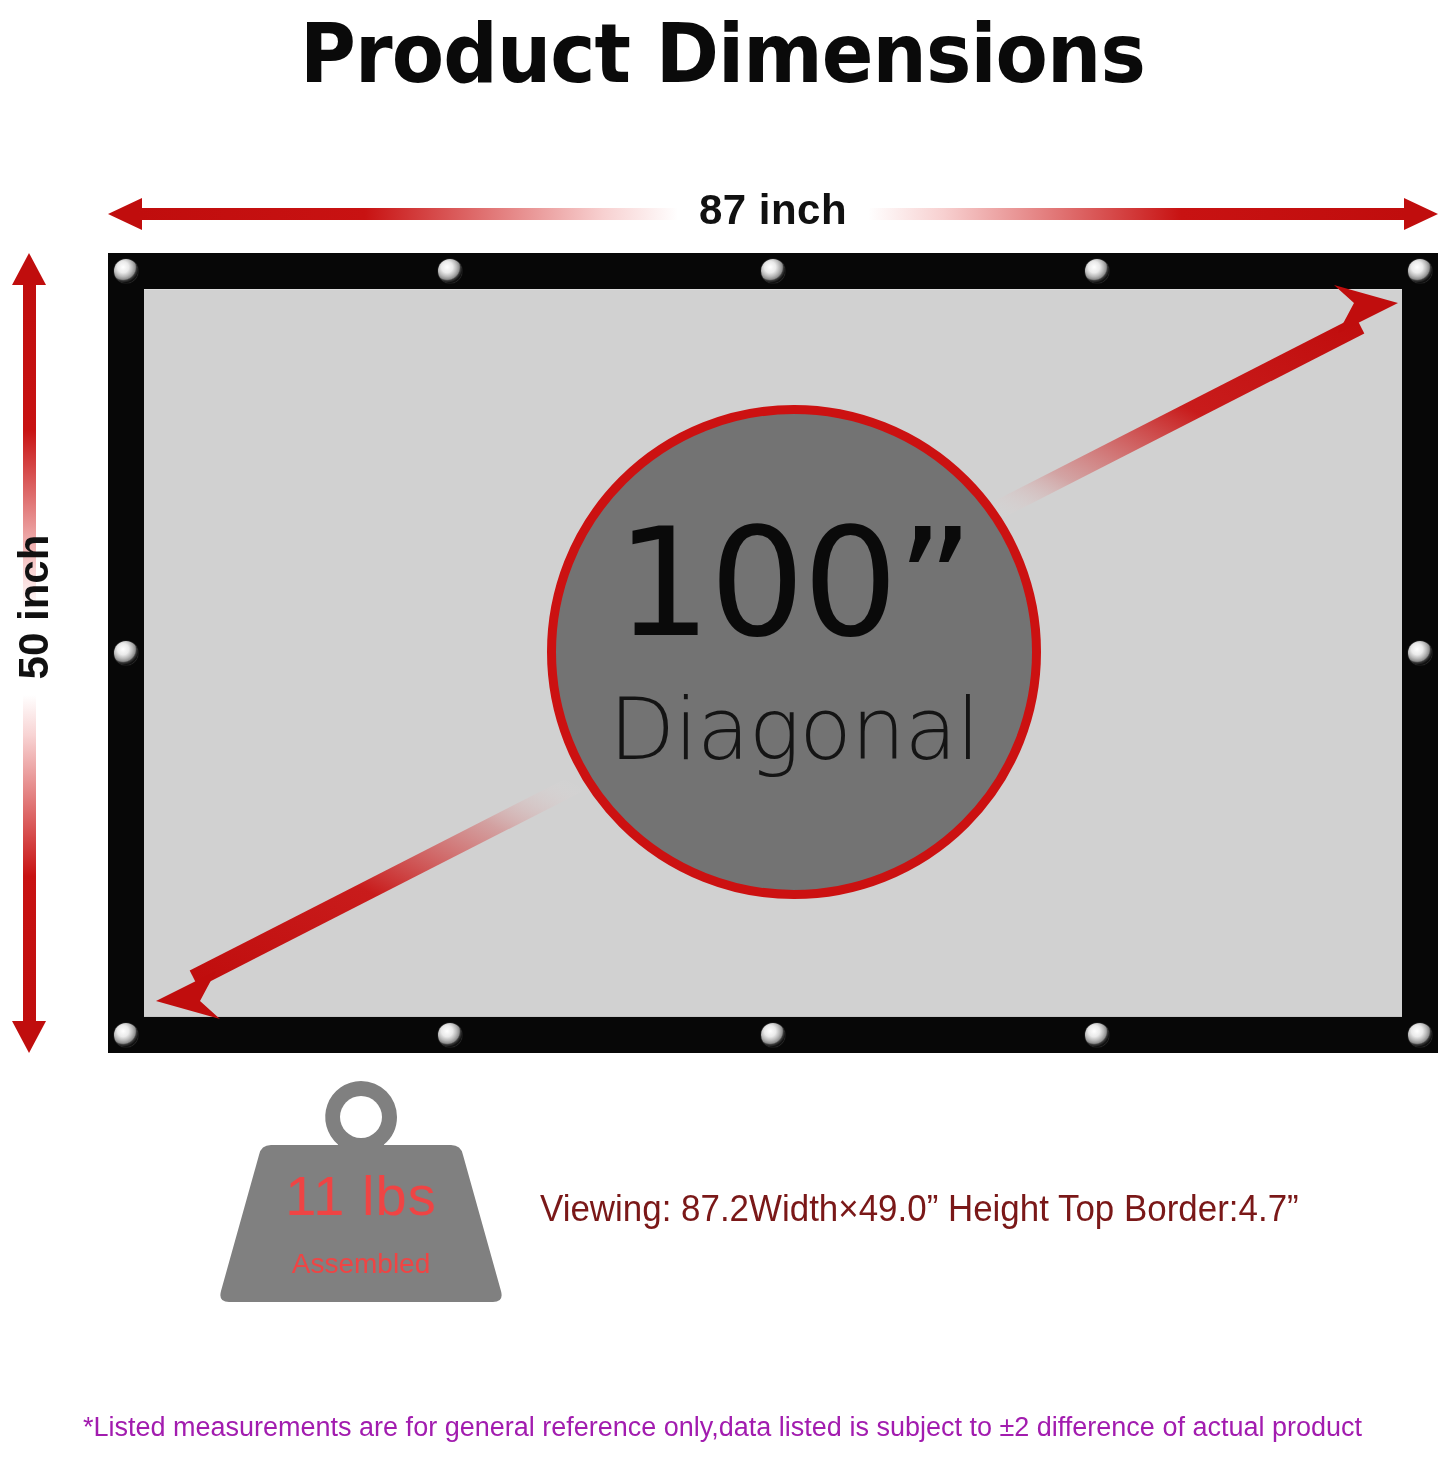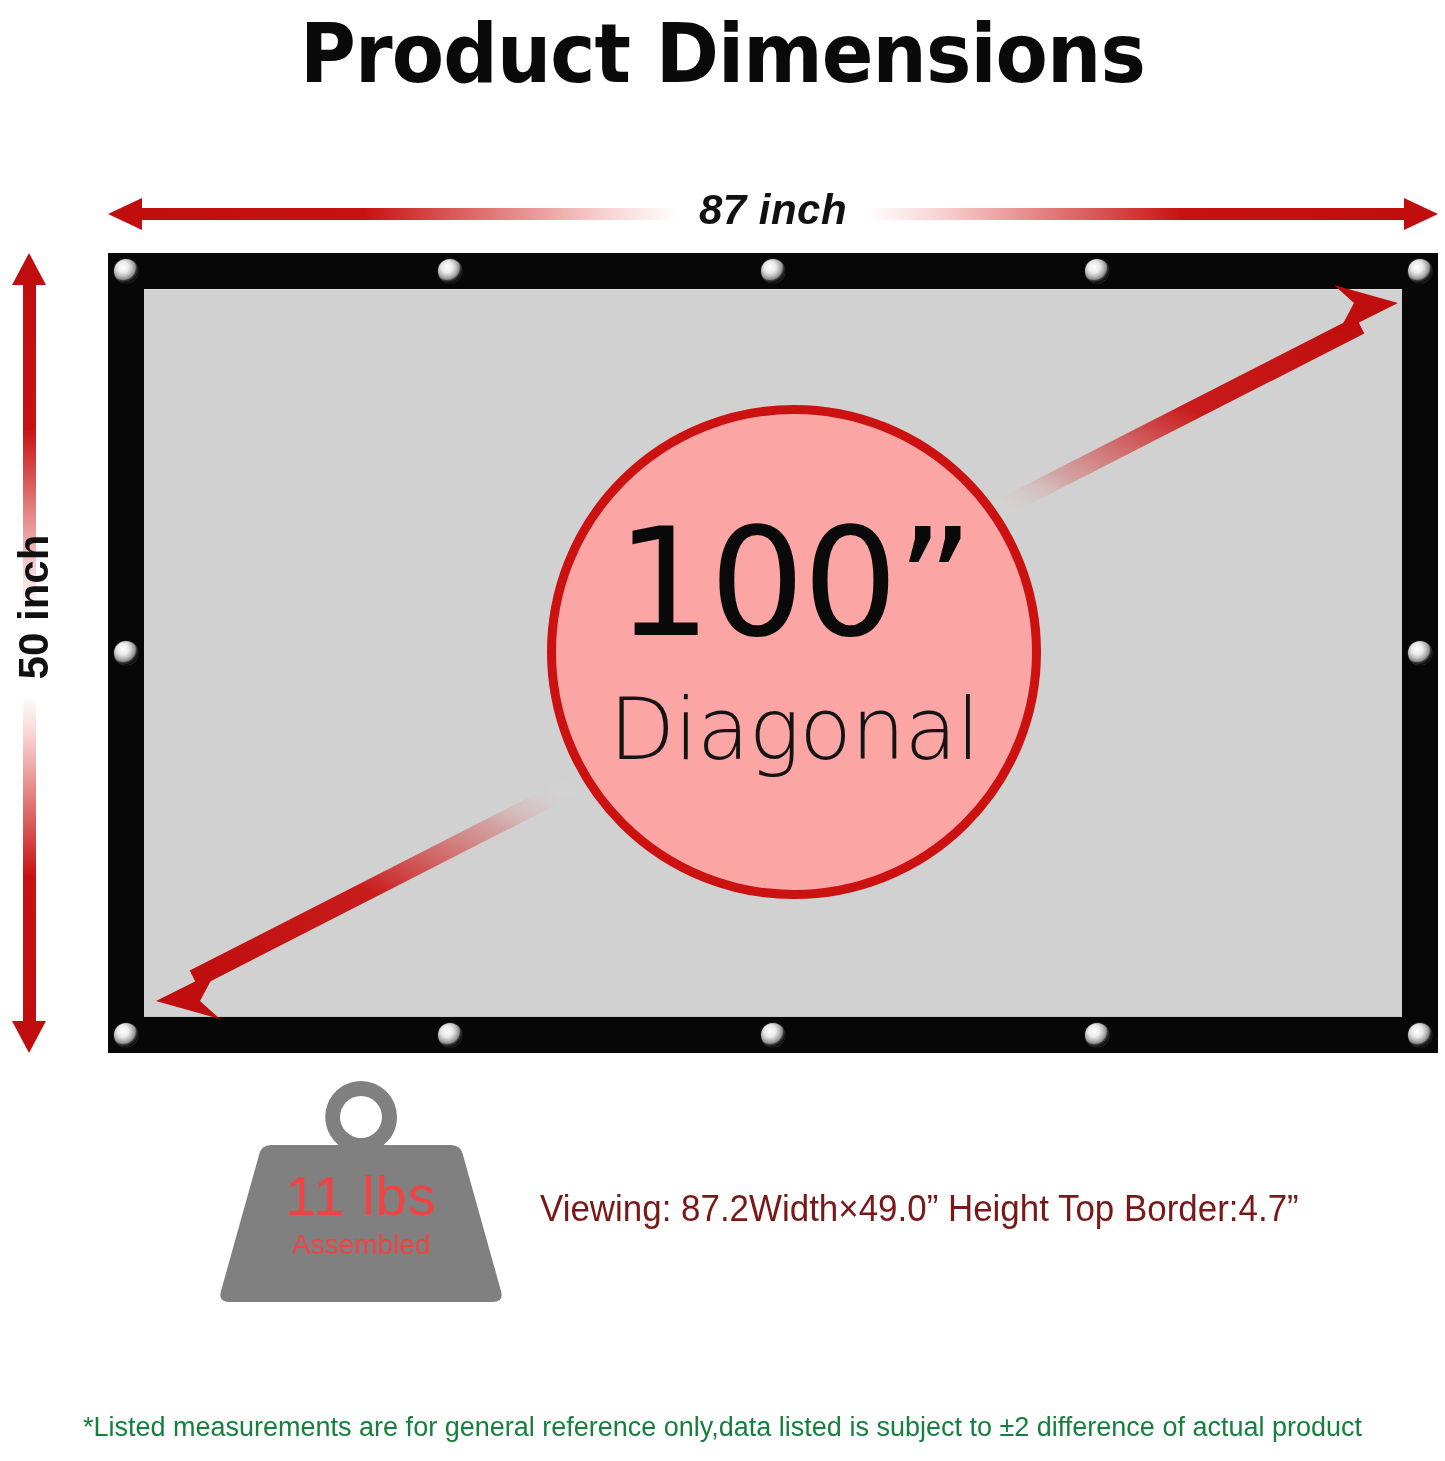--- a/index.html
+++ b/index.html
@@ -66,21 +66,20 @@
   .h-head-right { right: 0; border-left: 34px solid #c00d0d; }
   #top-dim-label {
     position: absolute;
     left: 0; right: 0;
     top: -4px;
     text-align: center;
     font-size: 42px;
     font-weight: 700;
     color: #111111;
     letter-spacing: 0.5px;
-    font-style: italic;
   }
 
   
   #left-dim {
     position: absolute;
     left: 2px;
     top: 253px;
     width: 60px;
     height: 800px;
   }
@@ -161,21 +160,21 @@
   }
 
   
   #circle {
     position: absolute;
     left: 547px;
     top: 405px;
     width: 494px;
     height: 494px;
     border-radius: 50%;
-    background: #fca5a5;
+    background: #737373;
     border: 9px solid #cc1111;
     box-sizing: border-box;
     display: flex;
     flex-direction: column;
     align-items: center;
     justify-content: center;
   }
   #circle-value {
     font-family: "DejaVu Sans", sans-serif;
     font-size: 150px;
@@ -214,21 +213,21 @@
   #weight-value {
     font-size: 56px;
     font-weight: 400;
     line-height: 1;
     letter-spacing: 1px;
   }
   #weight-caption {
     font-size: 28px;
     font-weight: 400;
     line-height: 1.02;
-    margin-top: 7px;
+    margin-top: 26px;
   }
 
   
   #viewing-spec {
     position: absolute;
     left: 540px;
     top: 1188px;
     font-size: 36px;
     color: #7a1818;
     white-space: nowrap;
@@ -236,21 +235,21 @@
     transform-origin: left center;
   }
 
   
   #footnote {
     position: absolute;
     left: 0; right: 0;
     top: 1412px;
     text-align: center;
     font-size: 27px;
-    color: #15803d;
+    color: #a21caf;
     white-space: nowrap;
   }
 </style>
 </head>
 <body>
 
 <div id="title">Product Dimensions</div>
 
 <div id="top-dim">
   <div class="h-head h-head-left"></div>

